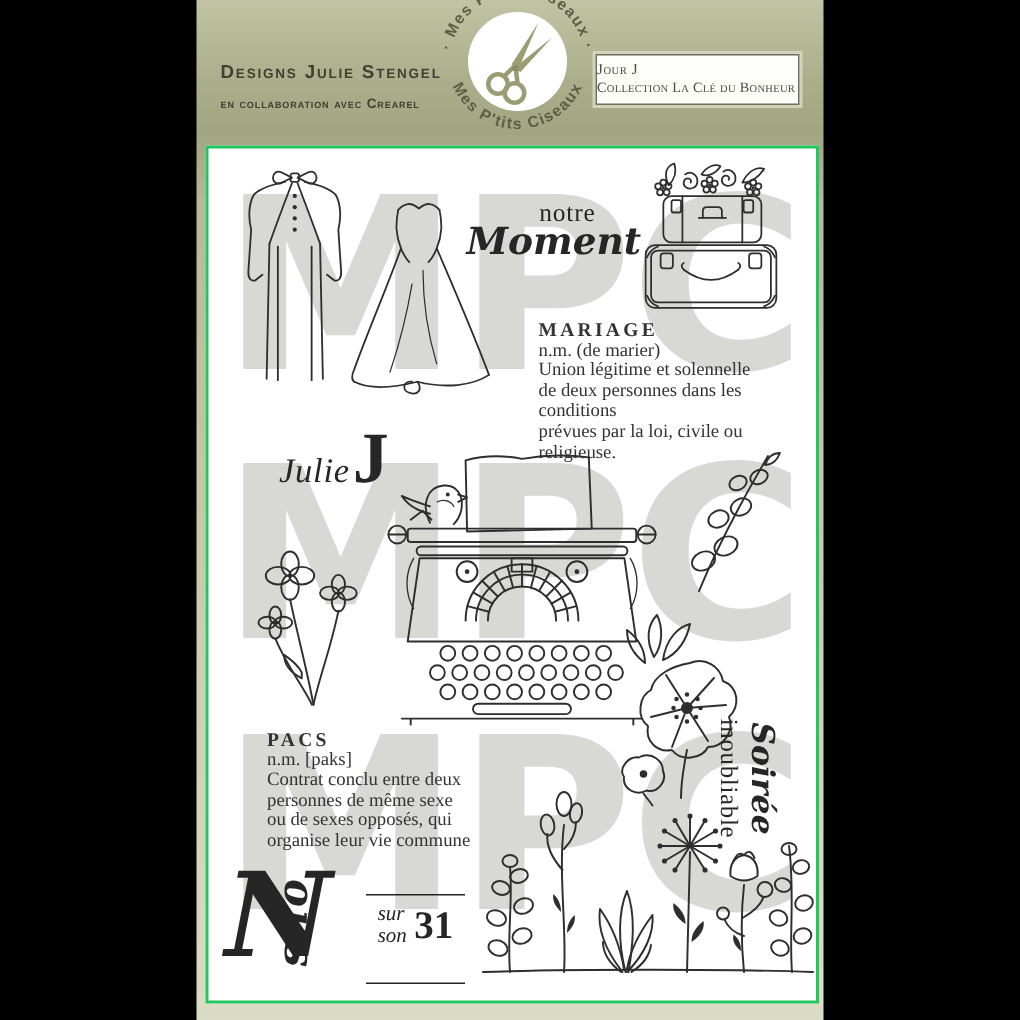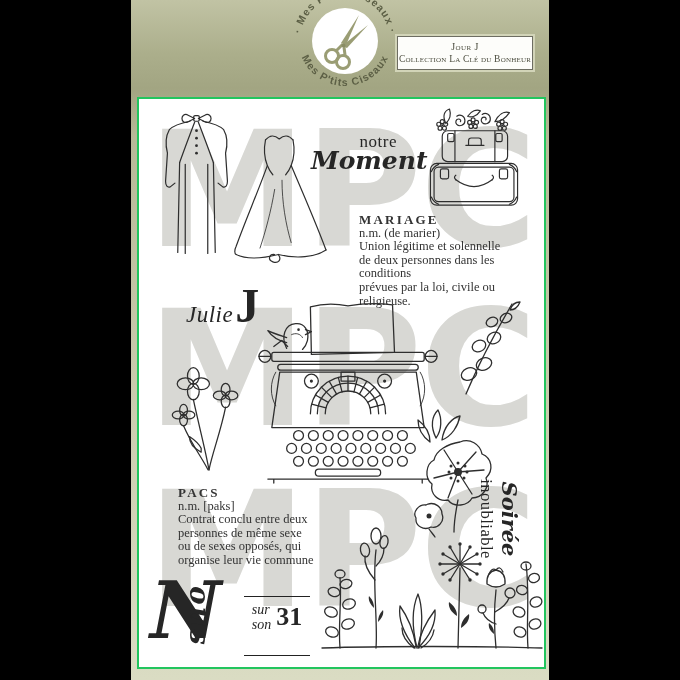--- a/index.html
+++ b/index.html
@@ -16,21 +16,21 @@
   #designer{left:147px;top:38px;color:#3f4033;font-family:"Liberation Sans",sans-serif;
             font-variant:small-caps;line-height:1.25;}
   #designer .l1{font-size:12.5px;font-weight:600;letter-spacing:1.2px;}
   #designer .l2{font-size:9px;font-weight:700;letter-spacing:.6px;}
 
   #logo{left:285px;top:-4px;width:120px;height:94px;}
   #logo .arc-text{font:700 10.5px "Liberation Sans",sans-serif;fill:#5c5f45;letter-spacing:1px;}
 
   #titlebox{left:397px;top:36px;width:134px;height:32px;background:#fdfdfa;
             border:1px solid #6d6d62;box-shadow:0 0 0 2px #d2d4b8;
-            display:flex;flex-direction:column;justify-content:center;align-items:center;
+            display:flex;flex-direction:column;justify-content:center;align-items:flex-start;
             color:#4b4c3e;font-variant:small-caps;line-height:12.5px;}
   #titlebox .t1{font-size:10px;letter-spacing:.4px;}
   #titlebox .t2{font-size:9.5px;letter-spacing:.2px;}
 
   
   #sheet{position:absolute;left:137px;top:97px;width:405px;height:568px;background:#fff;
          border:2px solid #22c55e;overflow:hidden;}
 
   .wm{position:absolute;left:0;right:0;text-align:center;
       font-family:"DejaVu Sans",sans-serif;font-weight:900;font-size:160px;
@@ -68,20 +68,24 @@
           padding:5px 0 23px 0;display:flex;align-items:center;justify-content:center;gap:5px;}
   #surson .col{font-style:italic;font-size:14px;line-height:15px;text-align:left;}
   #surson .n31{font-weight:700;font-size:26px;line-height:30px;}
 </style>
 </head>
 <body>
 
 <div id="stage">
   <div id="column"></div>
 
+  <div class="abs" id="designer">
+    <span class="l1">Designs Julie Stengel</span><br>
+    <span class="l2">en collaboration avec Crearel</span>
+  </div>
 
   <svg class="abs" id="logo" viewBox="0 0 120 94">
     <defs>
       <path id="arcTop" d="M 15,45 A 45,45 0 0 1 105,45"></path>
       <path id="arcBot" d="M 13,43 A 47,47 0 0 0 107,43"></path>
     </defs>
     <circle cx="60" cy="45" r="33" fill="#ffffff"></circle>
     <g>
       <path d="M56,47 L74,19 L61,49 Z" fill="#9a9d74"></path>
       <path d="M57,50 L83,29 L62,52 Z" fill="#9a9d74"></path>

